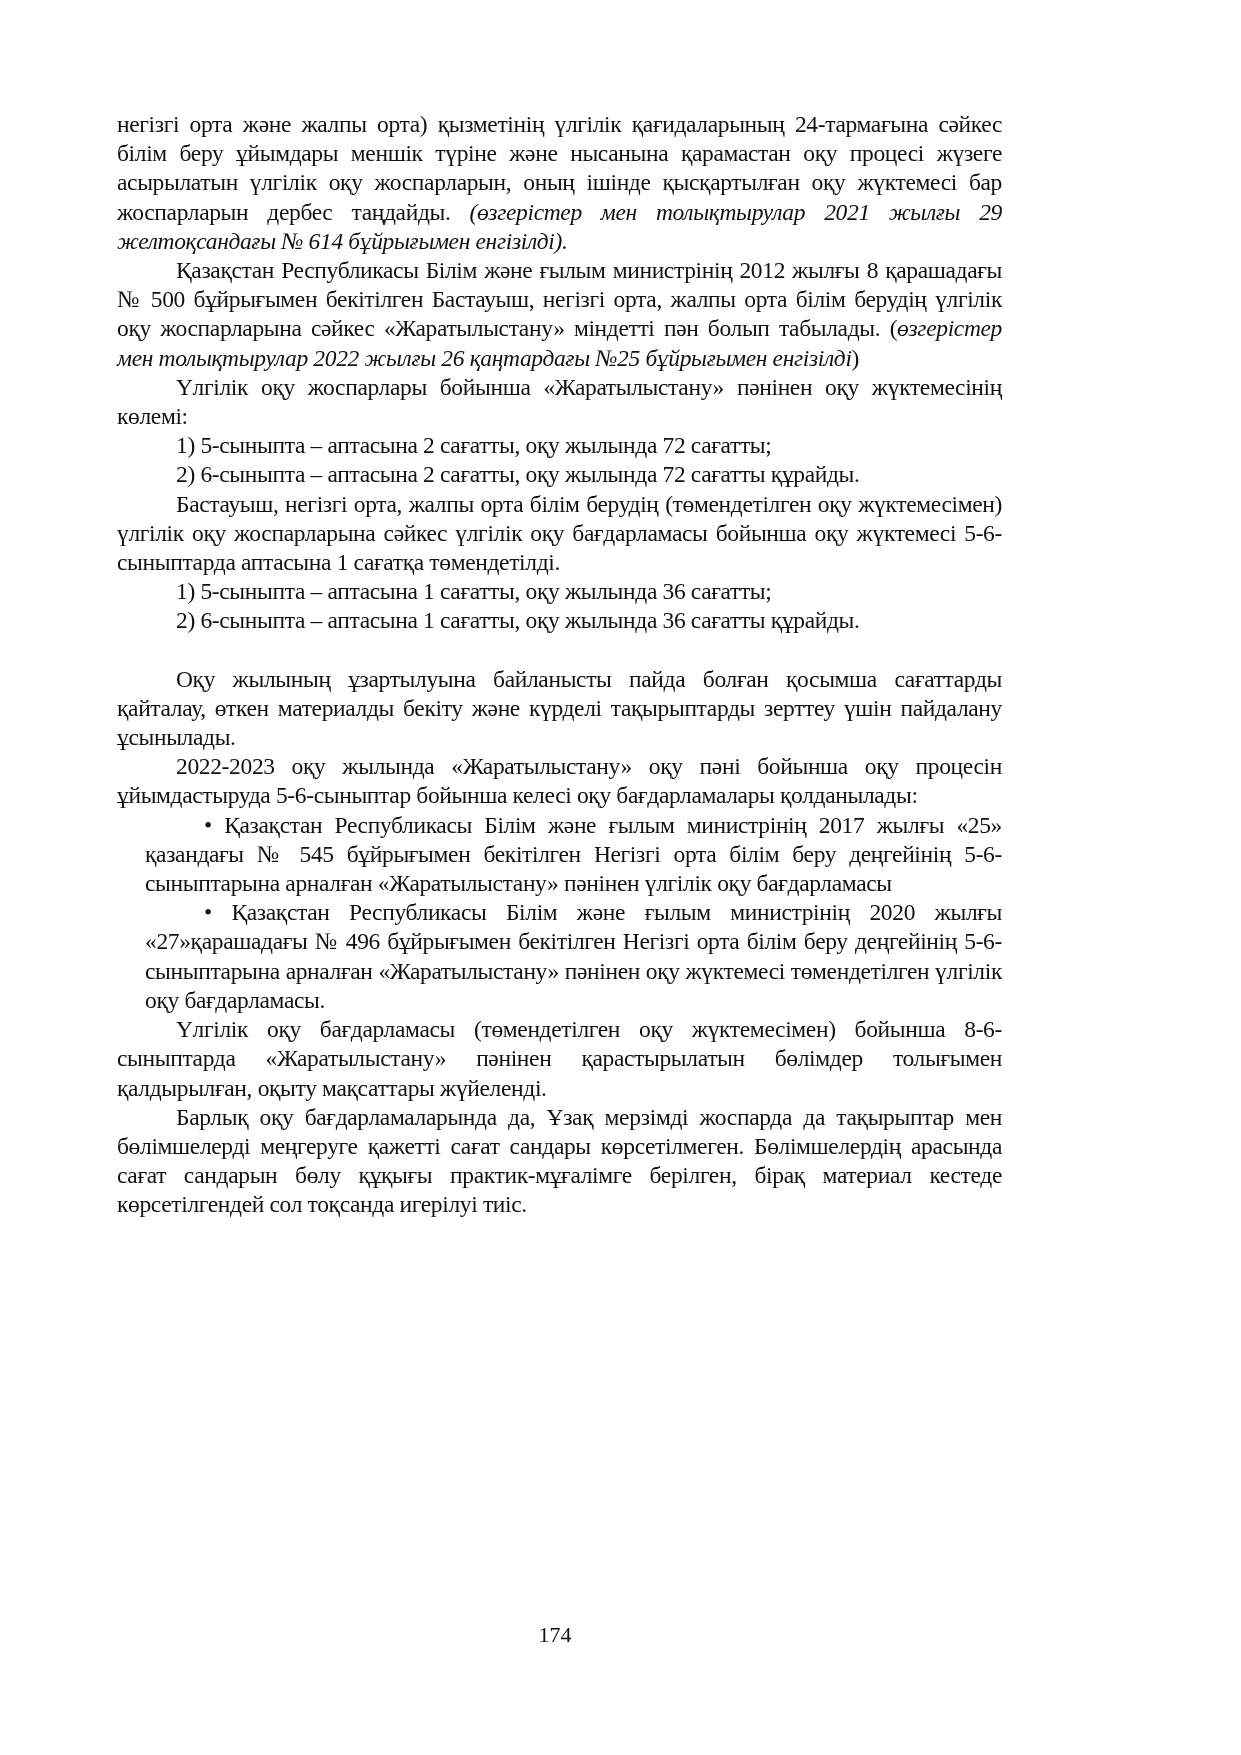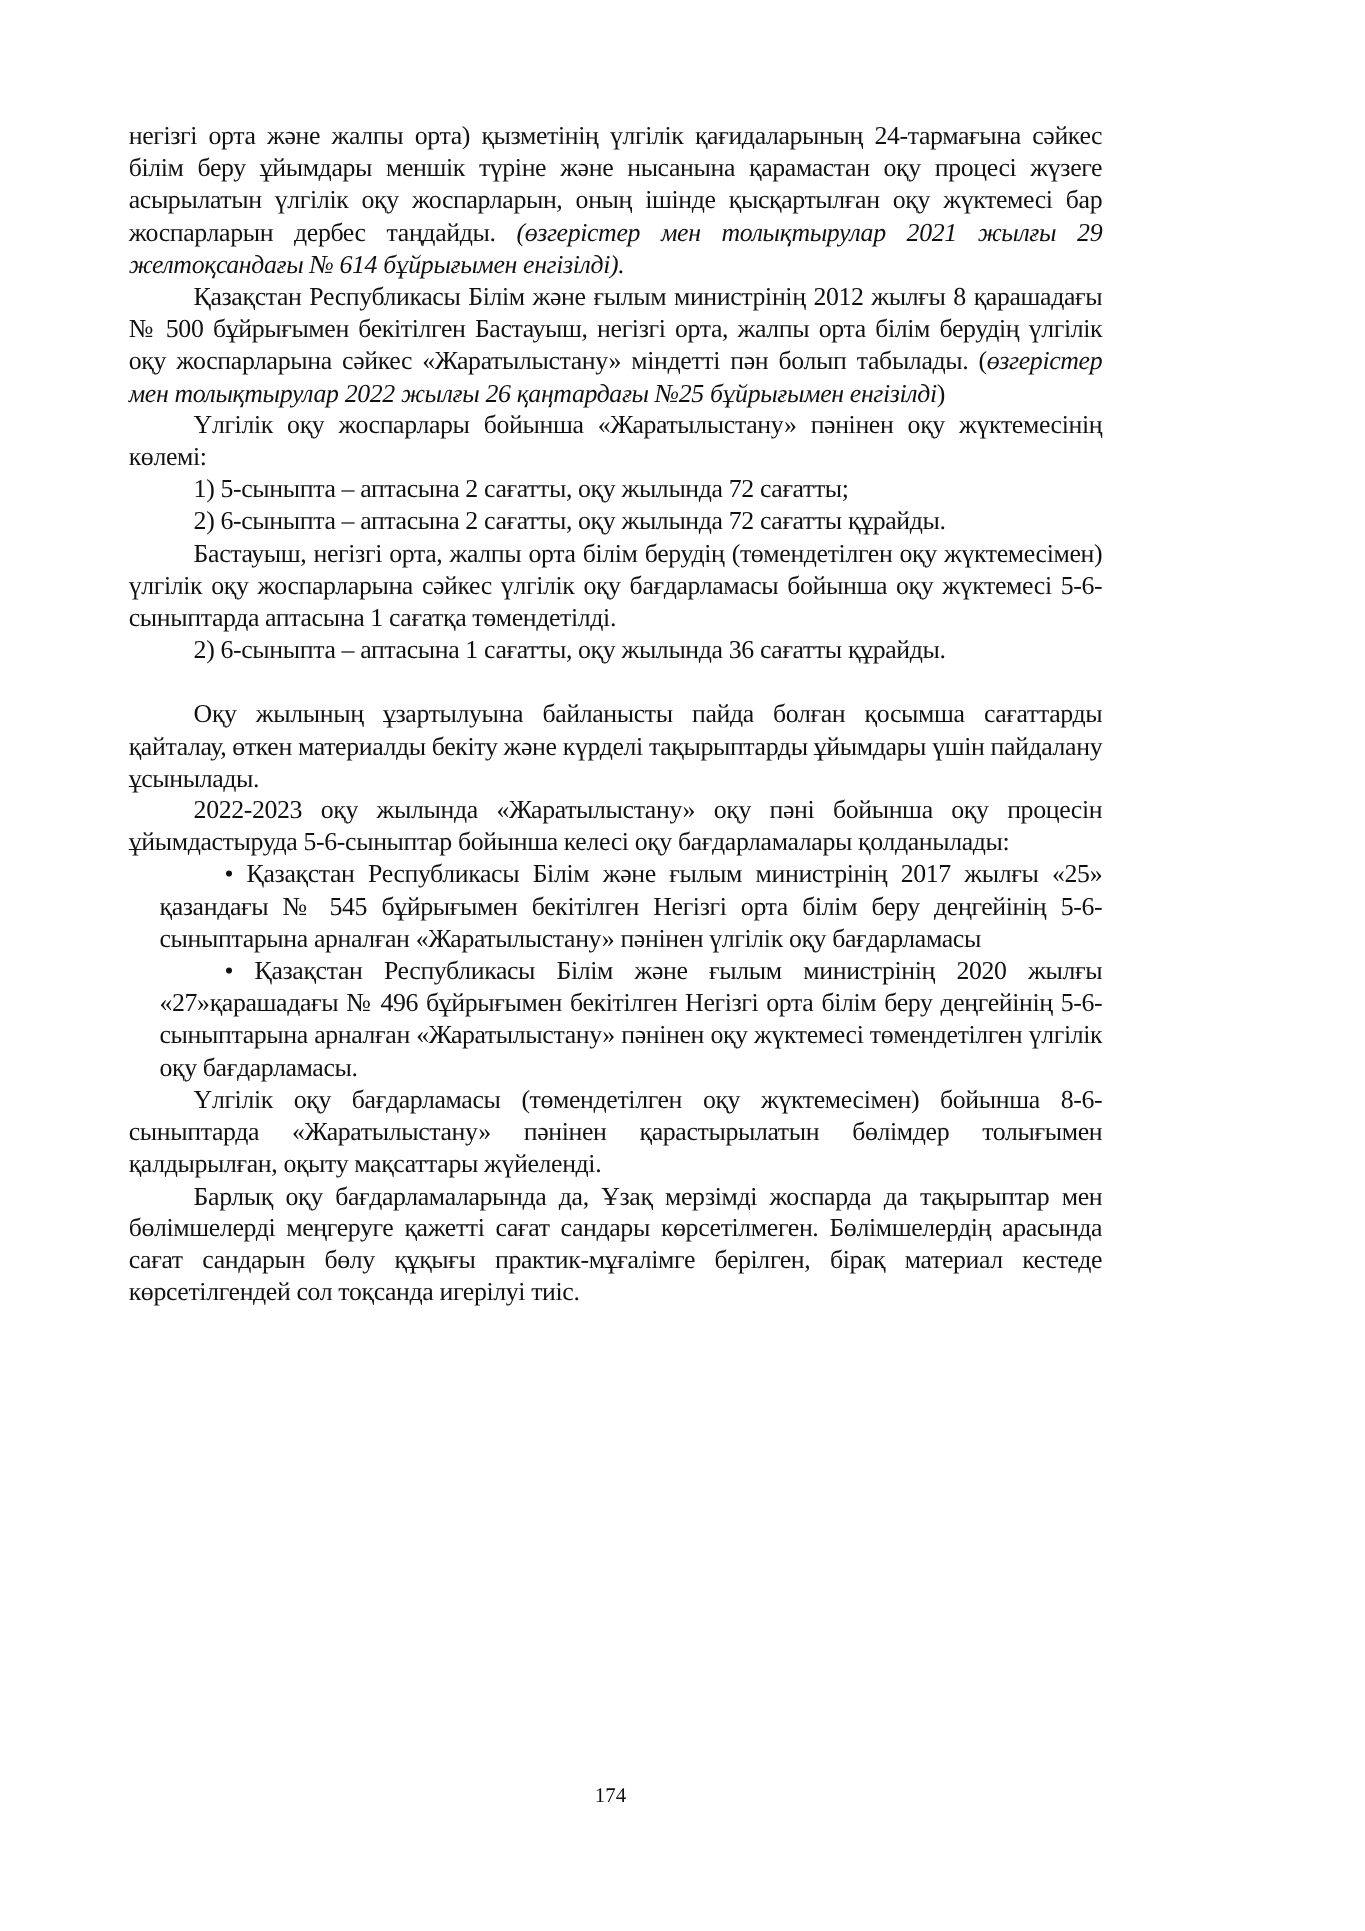--- a/index.html
+++ b/index.html
@@ -20,21 +20,21 @@
   .item { padding-left: 59px; text-align: center; }
   .it { font-style: italic; }
   .gap { height: 29px; }
   .bullet { text-indent: 59px; margin-left: 28px; }
   .page-number {
     position: absolute;
     left: 0; width: 1110px;
     top: 1622px;
     text-align: center;
     font-family: "Liberation Serif", "DejaVu Serif", serif;
-    font-size: 19px;
+    font-size: 22px;
     color: #111111;
   }
 </style>
 </head>
 <body>
 
 <div class="page">
 
   <p class="p">
     <span>негізгі орта және жалпы орта) қызметінің үлгілік қағидаларының 24-тармағына сәйкес білім беру ұйымдары меншік түріне және нысанына қарамастан оқу процесі жүзеге асырылатын үлгілік оқу жоспарларын, оның ішінде қысқартылған оқу жүктемесі бар жоспарларын дербес таңдайды. </span><span class="it">(өзгерістер мен толықтырулар 2021 жылғы 29 желтоқсандағы № 614 бұйрығымен енгізілді).</span>
@@ -47,25 +47,26 @@
   <p class="p indent">
     <span>Үлгілік оқу жоспарлары бойынша «Жаратылыстану» пәнінен оқу жүктемесінің көлемі:</span>
   </p>
 
   <p class="p item">1) 5-сыныпта – аптасына 2 сағатты, оқу жылында 72 сағатты;</p>
   <p class="p item">2) 6-сыныпта – аптасына 2 сағатты, оқу жылында 72 сағатты құрайды.</p>
 
   <p class="p indent">Бастауыш, негізгі орта, жалпы орта білім берудің (төмендетілген оқу жүктемесімен) үлгілік оқу жоспарларына сәйкес үлгілік оқу бағдарламасы бойынша оқу жүктемесі 5-6-сыныптарда аптасына 1 сағатқа төмендетілді.</p>
 
 
+  <p class="p item">1) 5-сыныпта – аптасына 1 сағатты, оқу жылында 36 сағатты;</p>
   <p class="p item">2) 6-сыныпта – аптасына 1 сағатты, оқу жылында 36 сағатты құрайды.</p>
 
   <div class="gap"></div>
 
-  <p class="p indent">Оқу жылының ұзартылуына байланысты пайда болған қосымша сағаттарды қайталау, өткен материалды бекіту және күрделі тақырыптарды ұйымдары үшін пайдалану ұсынылады.</p>
+  <p class="p indent">Оқу жылының ұзартылуына байланысты пайда болған қосымша сағаттарды қайталау, өткен материалды бекіту және күрделі тақырыптарды зерттеу үшін пайдалану ұсынылады.</p>
 
 
   <p class="p indent">2022-2023 оқу жылында «Жаратылыстану» оқу пәні бойынша оқу процесін ұйымдастыруда 5-6-сыныптар бойынша келесі оқу бағдарламалары қолданылады:</p>
 
   <p class="p bullet">
     <span>•</span>
     <span>Қазақстан Республикасы Білім және ғылым министрінің 2017 жылғы «25» қазандағы № 545 бұйрығымен бекітілген Негізгі орта білім беру деңгейінің 5-6-сыныптарына арналған «Жаратылыстану» пәнінен үлгілік оқу бағдарламасы</span>
   </p>
 
   <p class="p bullet">

